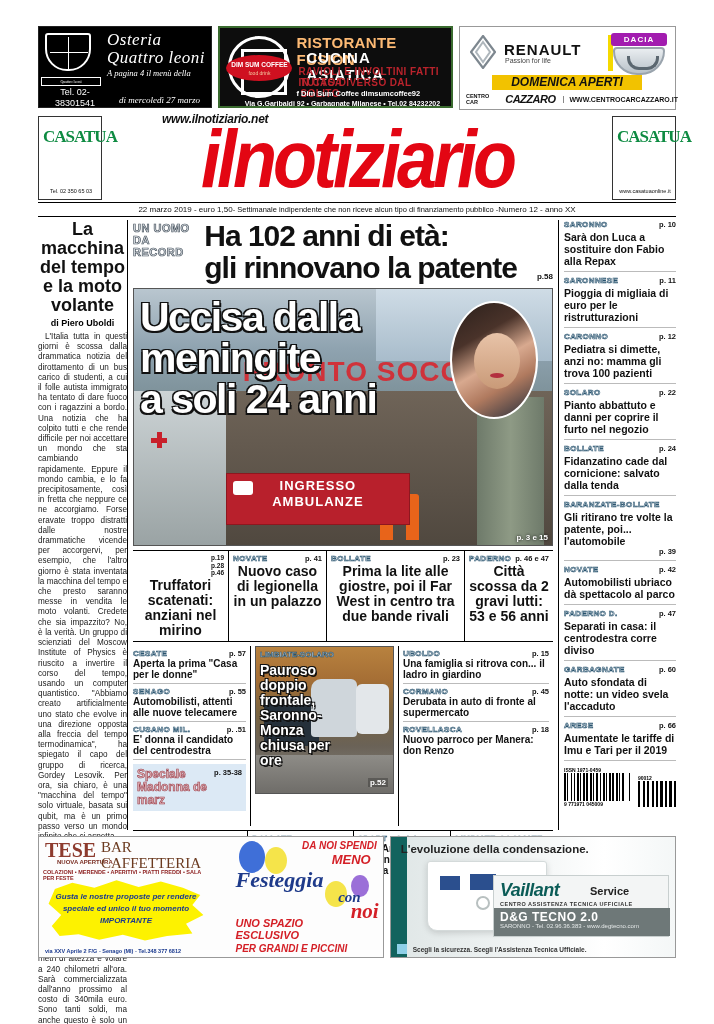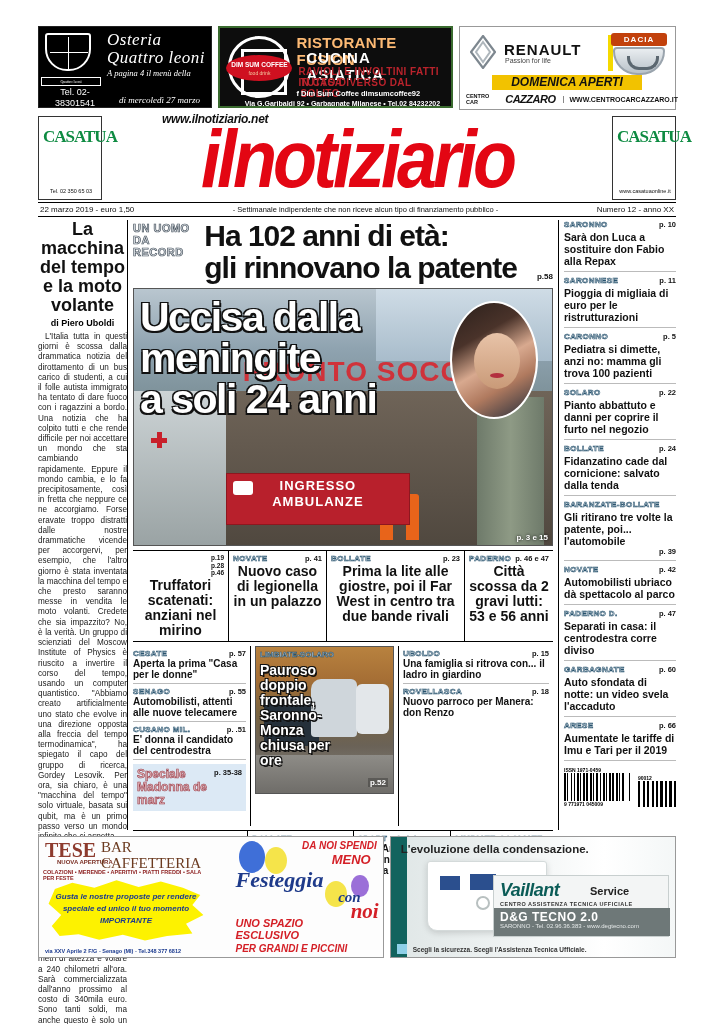--- a/index.html
+++ b/index.html
@@ -73,21 +73,21 @@
 
   .ad-renault {
     width: 224px; height: 84px; background: #fff; border: 1px solid #999; position: relative;
   }
   .ren-diamond { position:absolute; left:10px; top:8px; width:26px; height:34px; }
   .ren-diamond svg { width:26px; height:34px; }
   .ren-name { position:absolute; left:44px; top:14px; font-size:15px; font-weight:bold; letter-spacing:1px; color:#111;}
   .ren-slogan { position:absolute; left:45px; top:30px; font-size:7px; color:#444;}
   .ren-bar { position:absolute; left:148px; top:8px; width:5px; height:36px; background:#f5d900;}
   .dacia-badge { position:absolute; right:8px; top:6px; width:56px; height:42px; }
-  .dacia-top { width:56px; height:13px; background:#c2410c; border-radius:3px; color:#fff; font-size:8px;
+  .dacia-top { width:56px; height:13px; background:#a21caf; border-radius:3px; color:#fff; font-size:8px;
     text-align:center; line-height:13px; font-weight:bold; letter-spacing:1px;}
   .dacia-shield { width:52px;height:28px;margin:1px auto 0;border:2px solid #9aa4ad;border-radius:4px 4px 24px 24px;
     background:linear-gradient(#e9edf0,#b9c2c9); position:relative;}
   .dacia-shield::after{content:"";position:absolute;left:12px;top:7px;width:26px;height:11px;border:3px solid #5b6770;border-top:none;border-radius:0 0 12px 12px;}
   .ren-domenica { position:absolute; left:32px; top:48px; width:150px; height:15px; background:#f2c200;
     color:#111; font-size:12px; font-weight:bold; text-align:center; line-height:15px; font-style:italic;}
   .ren-foot { position:absolute; left:6px; top:66px; width:212px; display:flex; align-items:center; gap:4px; }
   .ren-cc { font-size:5.5px; font-weight:bold; line-height:6px; color:#111;}
   .ren-cz { font-size:11px; font-weight:bold; font-style:italic; color:#111; letter-spacing:-.5px;}
   .ren-url { font-size:7px; font-weight:bold; color:#111; border-left:1px solid #888; padding-left:5px; margin-left:4px;}
@@ -102,21 +102,21 @@
   .site-url { position:absolute; left:60px; top:-4px; font-size:12px; font-weight:bold; font-style:italic;
     color:#111; letter-spacing:-.3px; z-index:3;}
   .nameplate-title {
     position:absolute; left:0; top:2px; width:100%; text-align:center;
     font-size:72px; line-height:74px; font-weight:bold; font-style:italic; color:#e30613;
     letter-spacing:-4px; font-family:"Liberation Sans", sans-serif;
     transform: scaleY(1.12); transform-origin: top center;
   }
   .infoline {
     margin: 2px 38px 0 38px; border-top:1px solid #000; border-bottom:1px solid #000;
-    display:flex; justify-content:space-between; align-items:center; font-size:8px; padding:2px 2px; color:#111;
+    display:flex; justify-content:center; align-items:center; font-size:8px; padding:2px 2px; color:#111;
   }
   .infoline .mid { font-size:7.5px; }
 
   
   .body-grid { display:flex; margin:3px 38px 0 38px; gap:0; height:610px; }
   .col-left { width:118px; padding-right:0; border-right:1px solid #000; }
   .col-mid { width:430px; padding:0 5px; }
   .col-right { width:124px; padding-left:5px; border-left:1px solid #000; }
 
   .edito-title { font-size:18px; line-height:19px; font-weight:bold; text-align:center; color:#111; }
@@ -511,20 +511,27 @@
         <div class="lo-c">
           <div class="brief">
             <div class="brief-head">
               <span class="tag">UBOLDO</span>
               <span class="pg">p. 15</span>
             </div>
             <div class="brief-title">Una famiglia si ritrova con... il ladro in giardino</div>
           </div>
           <div class="brief">
             <div class="brief-head">
+              <span class="tag">CORMANO</span>
+              <span class="pg">p. 45</span>
+            </div>
+            <div class="brief-title">Derubata in auto di fronte al supermercato</div>
+          </div>
+          <div class="brief">
+            <div class="brief-head">
               <span class="tag">ROVELLASCA</span>
               <span class="pg">p. 18</span>
             </div>
             <div class="brief-title">Nuovo parroco per Manera: don Renzo</div>
           </div>
         </div>
       </div>
 
       <div class="strip-bottom">
         <div class="sb" style="width:118px"></div>
@@ -563,21 +570,21 @@
       <div class="rnews">
         <div class="rnews-head">
           <span class="tag">SARONNESE</span>
           <span class="pg">p. 11</span>
         </div>
         <div class="rnews-title">Pioggia di migliaia di euro per le ristrutturazioni</div>
       </div>
       <div class="rnews">
         <div class="rnews-head">
           <span class="tag">CARONNO</span>
-          <span class="pg">p. 5</span>
+          <span class="pg">p. 12</span>
         </div>
         <div class="rnews-title">Pediatra si dimette, anzi no: mamma gli trova 100 pazienti</div>
       </div>
       <div class="rnews">
         <div class="rnews-head">
           <span class="tag">SOLARO</span>
           <span class="pg">p. 22</span>
         </div>
         <div class="rnews-title">Pianto abbattuto e danni per coprire il furto nel negozio</div>
       </div>

